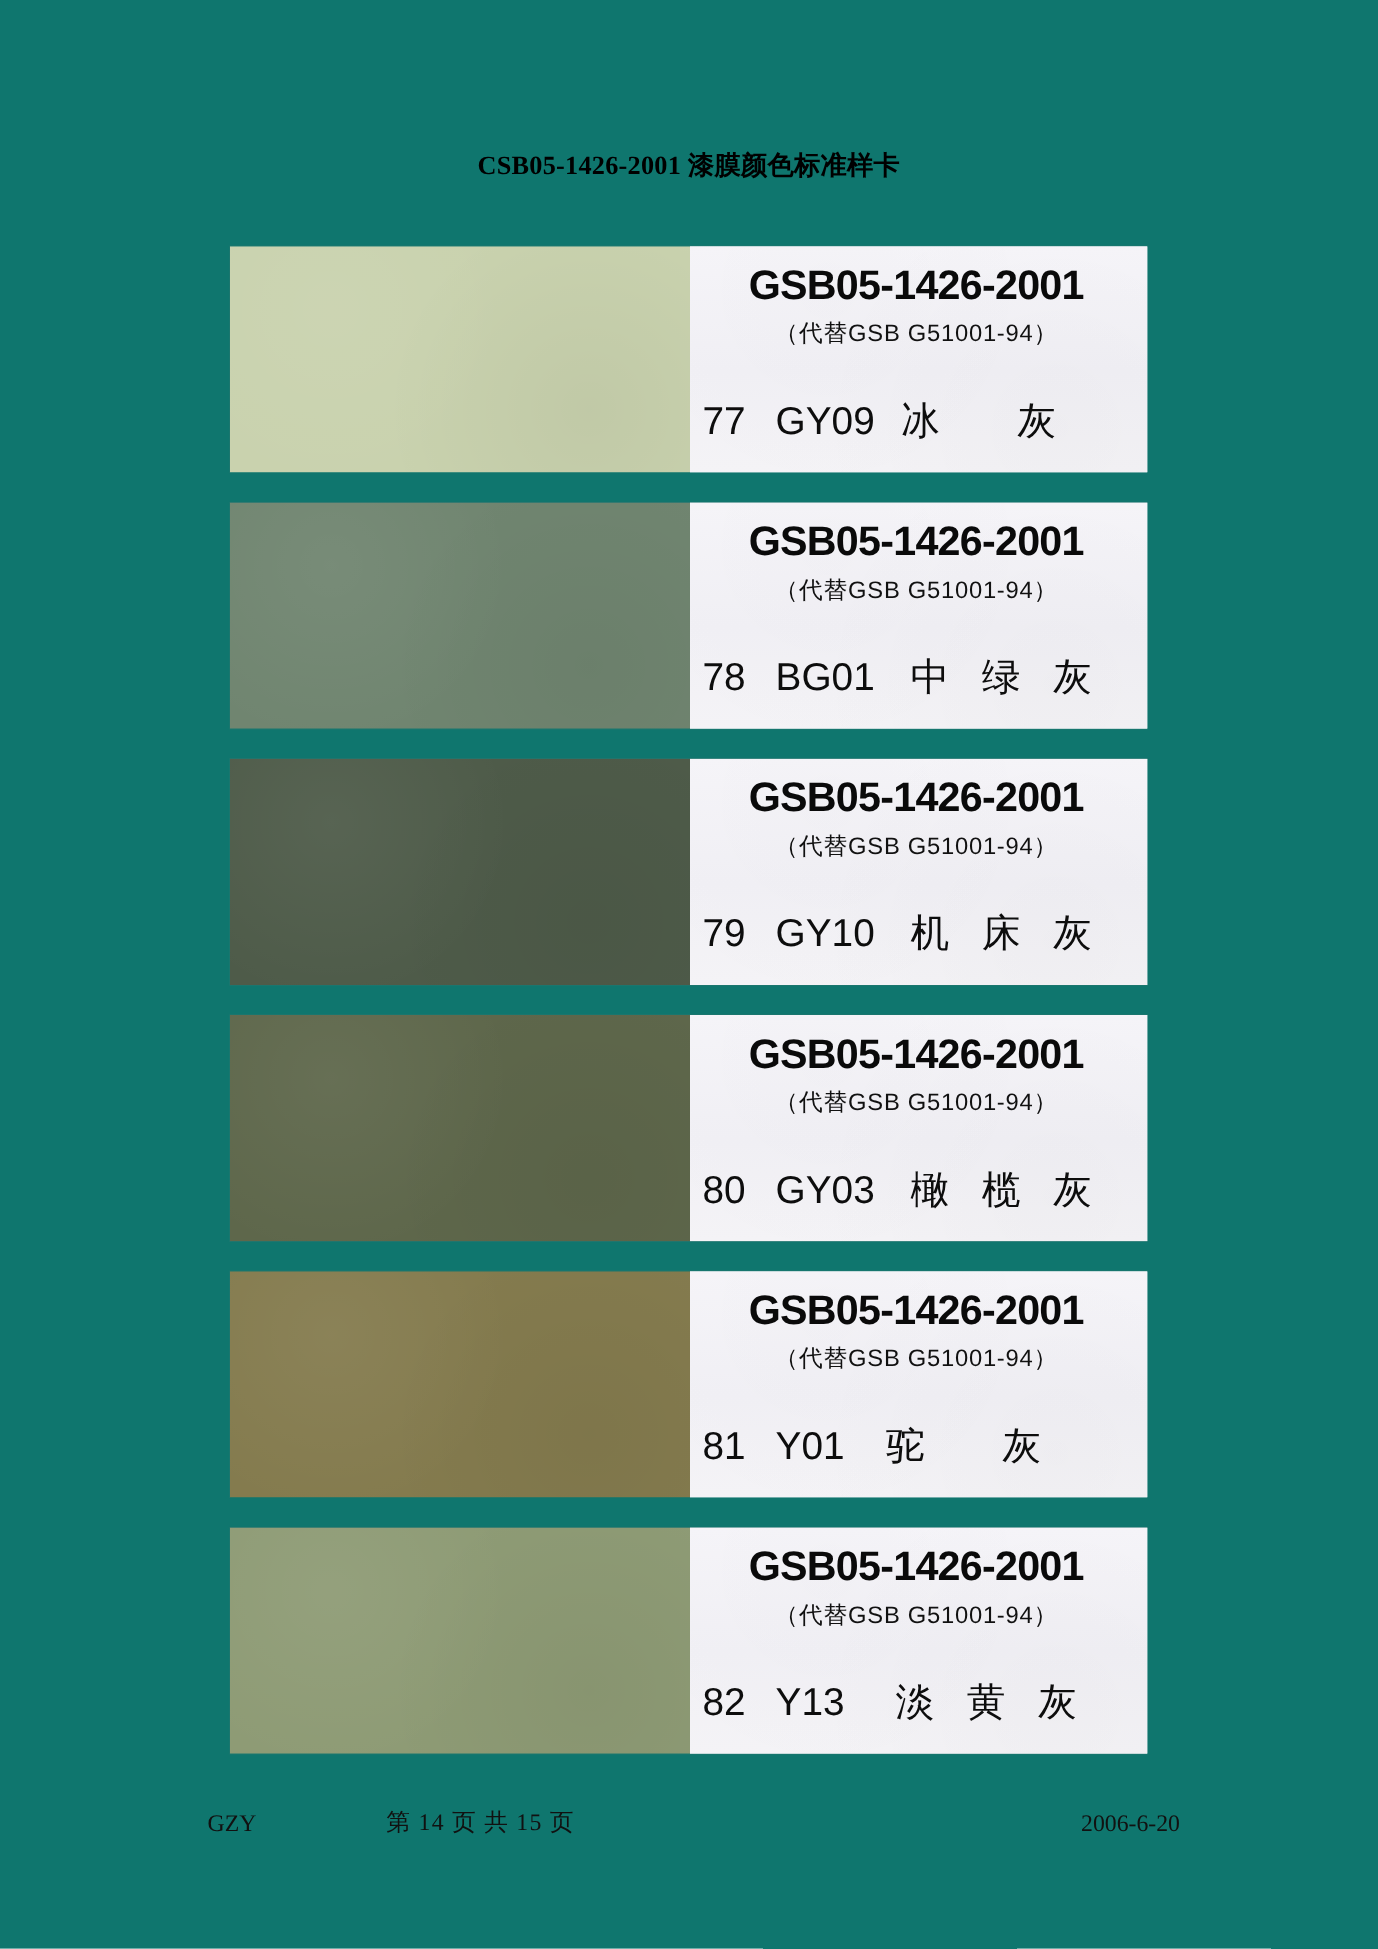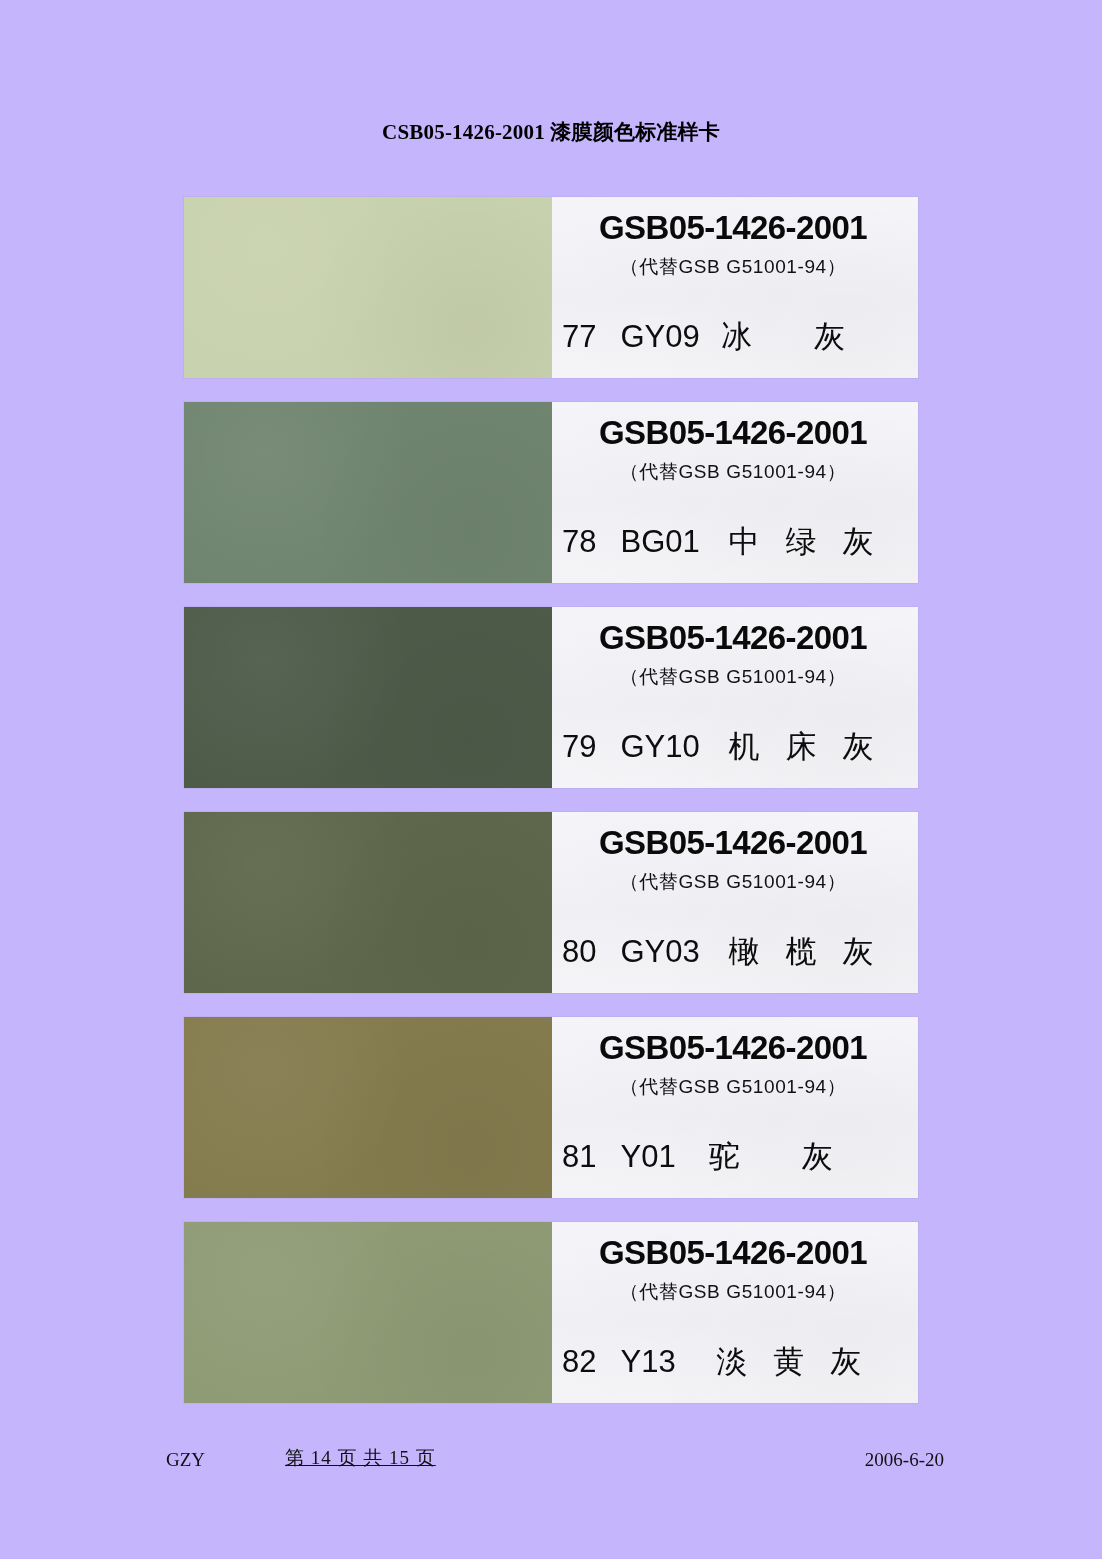--- a/index.html
+++ b/index.html
@@ -14,21 +14,21 @@
     position: relative;
     font-family: "Liberation Serif", serif;
     -webkit-font-smoothing: antialiased;
   }
 
   .page {
     position: absolute;
     left: 0; top: 0;
     width: 1102px;
     height: 1559px;
-    background: #c4b5fd;
+    background: #0f766e;
     overflow: hidden;
   }
 
   
   .doc-title {
     position: absolute;
     left: 0;
     top: 118px;
     width: 1102px;
     text-align: center;
@@ -163,24 +163,23 @@
     align-items: flex-end;
     justify-content: space-between;
     font-family: "Liberation Serif", serif;
     font-size: 19px;
     color: #111111;
     white-space: nowrap;
   }
   .footer .f-left { flex: 0 0 auto; }
   .footer .f-center {
     flex: 0 0 auto;
-    margin-left: 80px;
+    margin-left: 104px;
     margin-right: auto;
     letter-spacing: 1px;
-    text-decoration: underline;
   }
   .footer .f-right { flex: 0 0 auto; margin-left: 46px; }
 </style>
 </head>
 <body>
 
 <div class="page">
 
   <div class="doc-title">CSB05-1426-2001 漆膜颜色标准样卡</div>
 

